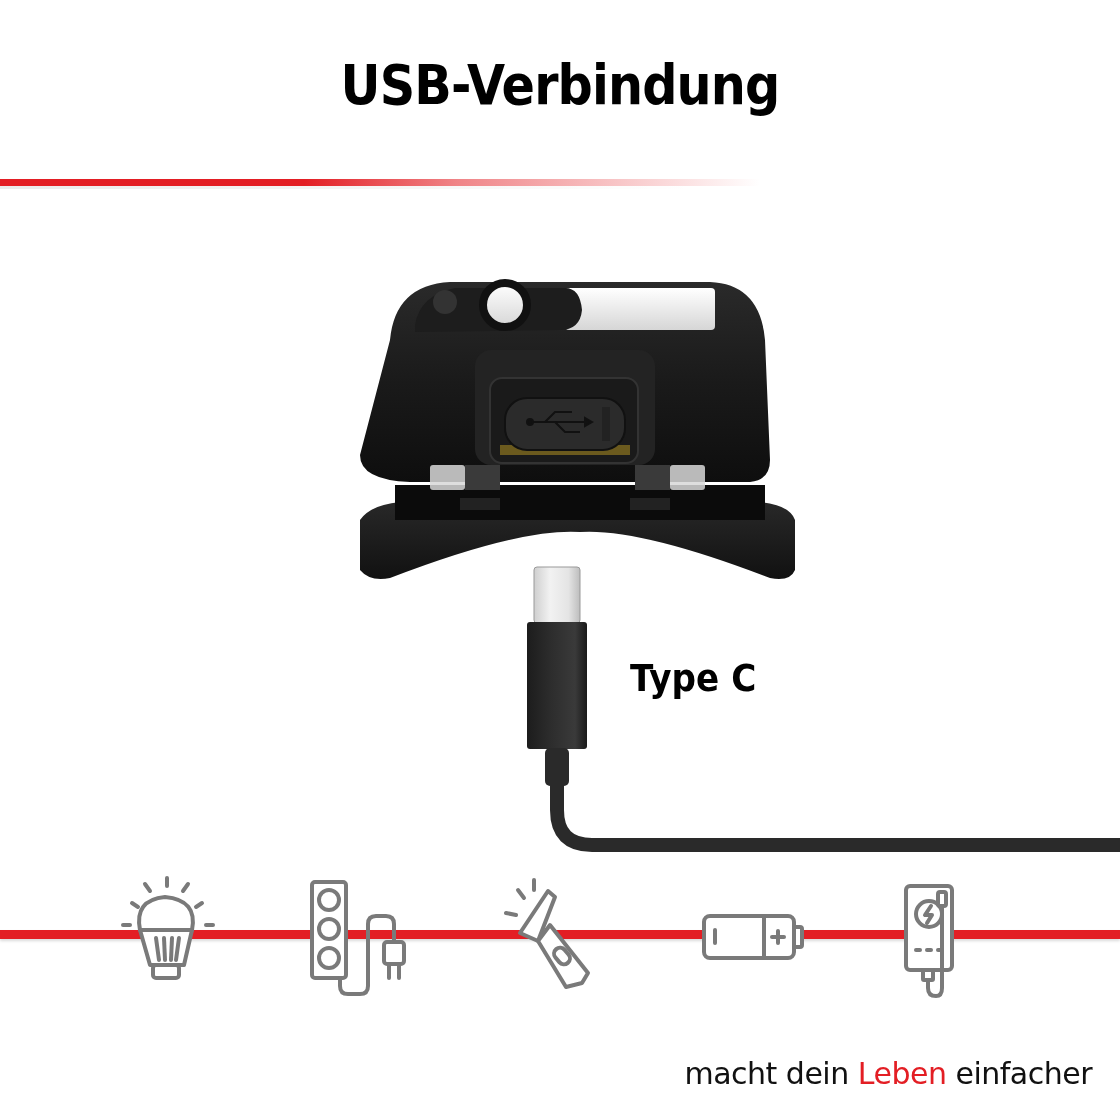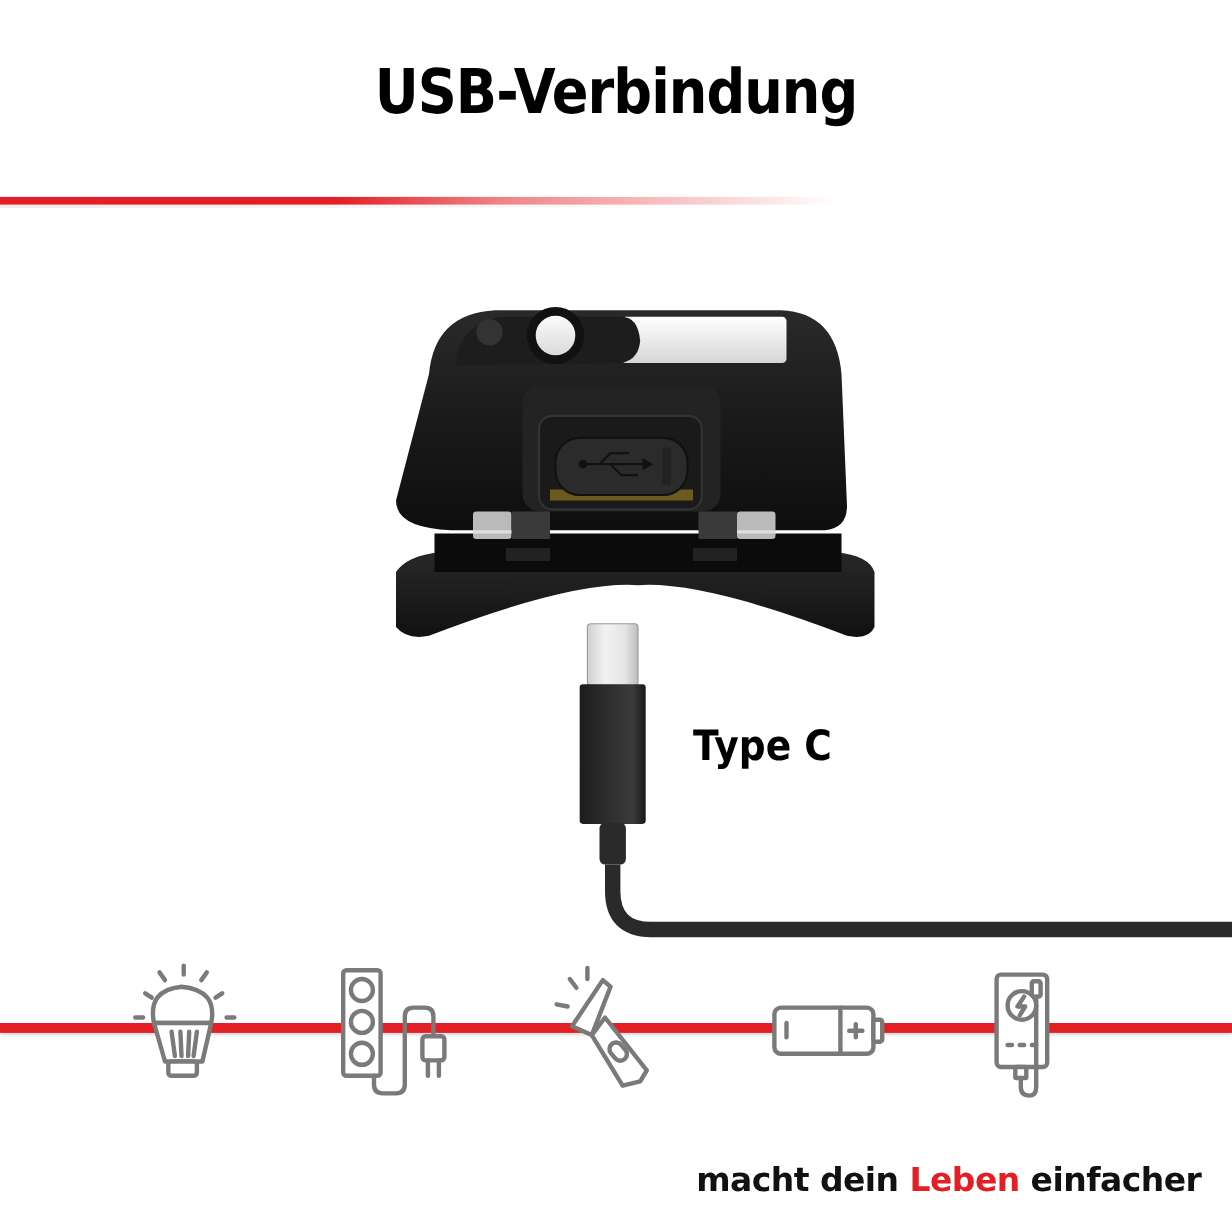--- a/index.html
+++ b/index.html
@@ -5,21 +5,21 @@
   html,body{margin:0;padding:0;background:#fff;}
   body{width:1120px;height:1120px;position:relative;overflow:hidden;font-family:"Liberation Sans","DejaVu Sans",sans-serif;}
   .title{position:absolute;top:52px;left:0;width:1120px;text-align:center;font-size:56px;font-weight:bold;color:#000;letter-spacing:-1px;font-family:"DejaVu Sans","Liberation Sans",sans-serif;transform:scaleX(0.88);}
   .top-line{position:absolute;top:179px;left:0;width:760px;height:7px;background:linear-gradient(to right,#e31e24 0%,#e31e24 40%,rgba(227,30,36,0.55) 60%,rgba(227,30,36,0) 100%);}
   .top-line-shadow{position:absolute;top:186px;left:0;width:700px;height:3px;background:linear-gradient(to right,rgba(0,0,0,0.08),rgba(0,0,0,0));}
   .device{position:absolute;left:340px;top:270px;width:480px;height:340px;}
   .label-typec{position:absolute;left:630px;top:656px;font-size:38px;font-weight:bold;color:#000;font-family:"DejaVu Sans",sans-serif;transform:scaleX(0.9);transform-origin:left;}
   .cable{position:absolute;left:0;top:0;width:1120px;height:1120px;pointer-events:none;}
   .bottom-line{position:absolute;top:930px;left:0;width:1120px;height:9px;background:#e31e24;box-shadow:0 2px 3px rgba(0,0,0,0.15);}
   .icon{position:absolute;}
-  .tagline{position:absolute;top:1056px;right:28px;font-size:30px;font-weight:bold;color:#111;font-family:"DejaVu Sans",sans-serif;letter-spacing:-0.5px;}
+  .tagline{position:absolute;top:1056px;right:28px;font-size:30px;font-weight:normal;color:#111;font-family:"DejaVu Sans",sans-serif;letter-spacing:-0.5px;}
   .tagline .accent{color:#e31e24;}
 </style>
 </head>
 <body>
 
 <div class="title">USB-Verbindung</div>
 <div class="top-line"></div>
 <div class="top-line-shadow"></div>
 
 <svg class="cable" viewBox="0 0 1120 1120">

